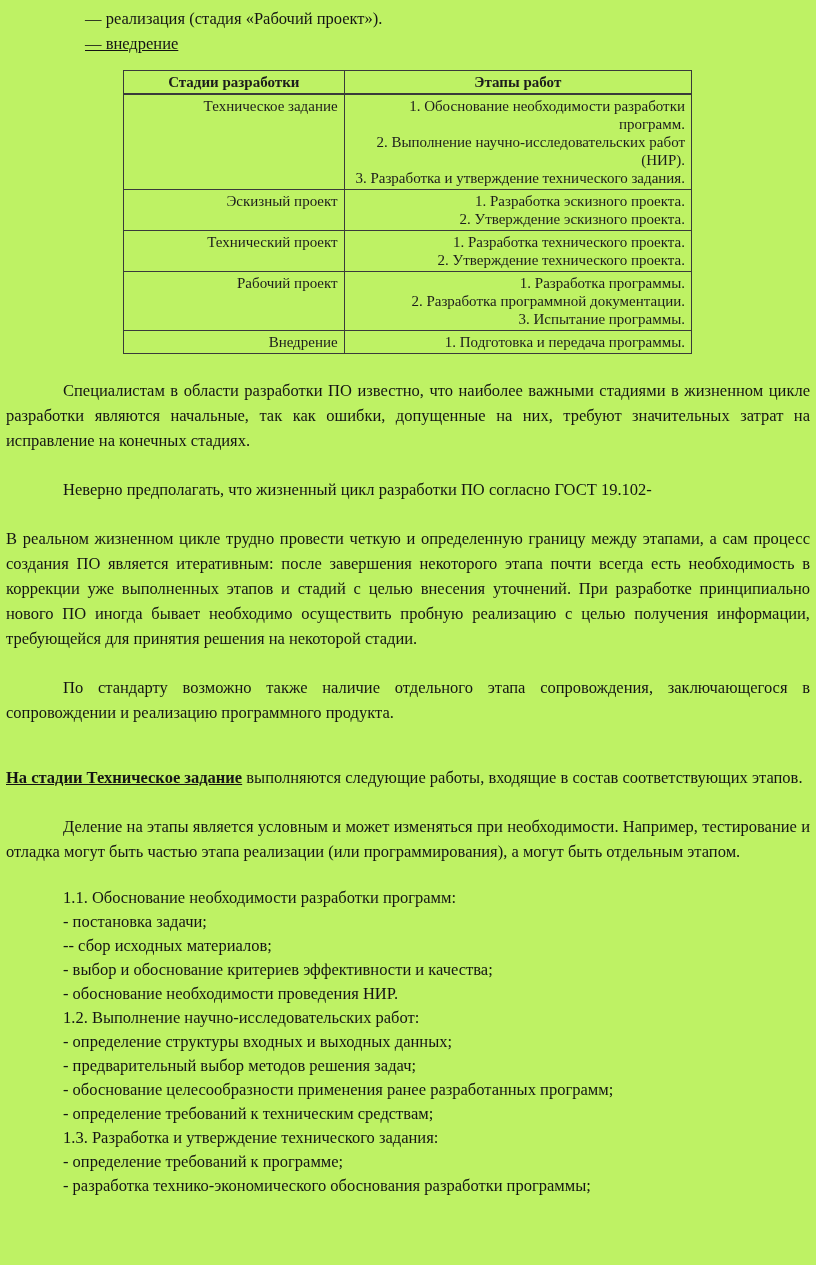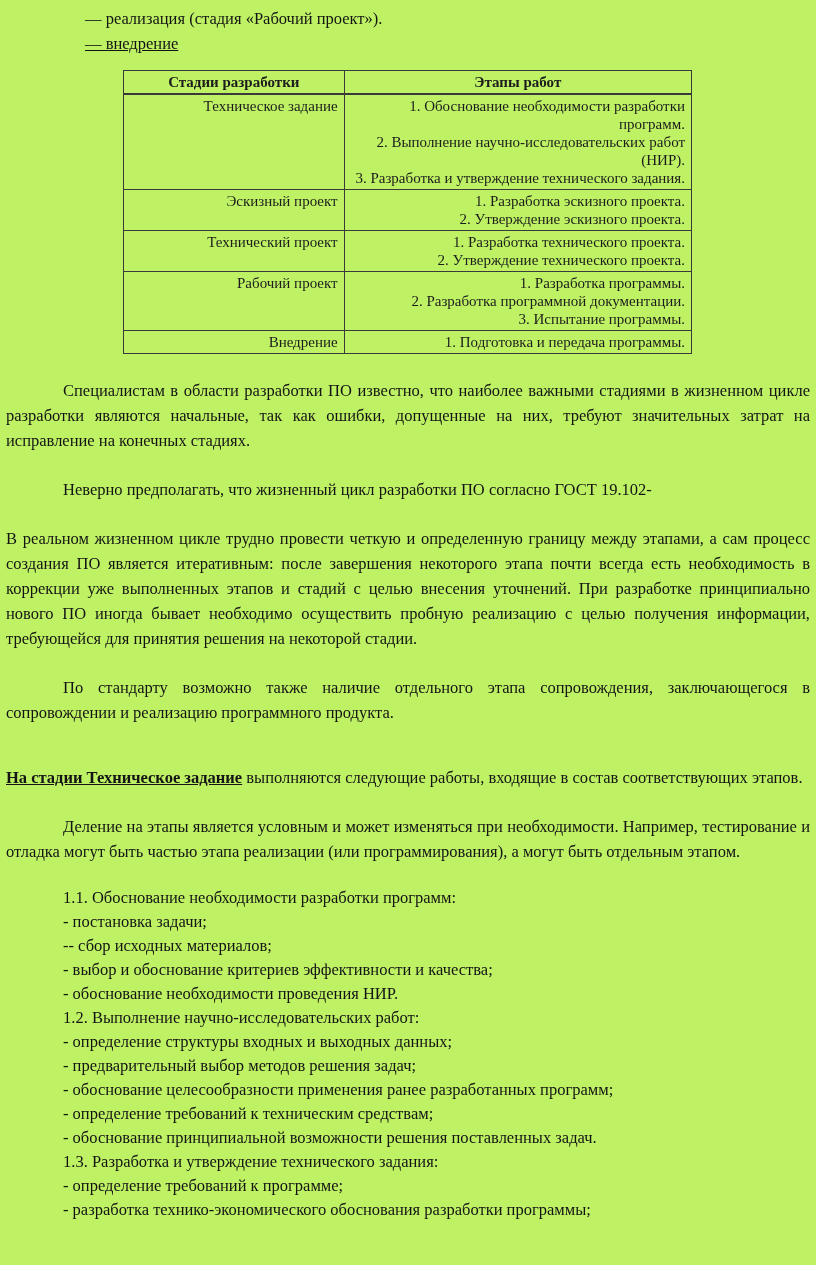--- a/index.html
+++ b/index.html
@@ -134,19 +134,18 @@
     <div class="work-item">1.1. Обоснование необходимости разработки программ:</div>
     <div class="work-item">- постановка задачи;</div>
     <div class="work-item">-- сбор исходных материалов;</div>
     <div class="work-item">- выбор и обоснование критериев эффективности и качества;</div>
     <div class="work-item">- обоснование необходимости проведения НИР.</div>
     <div class="work-item">1.2. Выполнение научно-исследовательских работ:</div>
     <div class="work-item">- определение структуры входных и выходных данных;</div>
     <div class="work-item">- предварительный выбор методов решения задач;</div>
     <div class="work-item">- обоснование целесообразности применения ранее разработанных программ;</div>
     <div class="work-item">- определение требований к техническим средствам;</div>
-    <div class="work-item">- обоснование принципиальной возможности решения поставленных задач.</div>
     <div class="work-item">1.3. Разработка и утверждение технического задания:</div>
     <div class="work-item">- определение требований к программе;</div>
     <div class="work-item">- разработка технико-экономического обоснования разработки программы;</div>
   </div>
 
 </div>
 
 </body></html>

